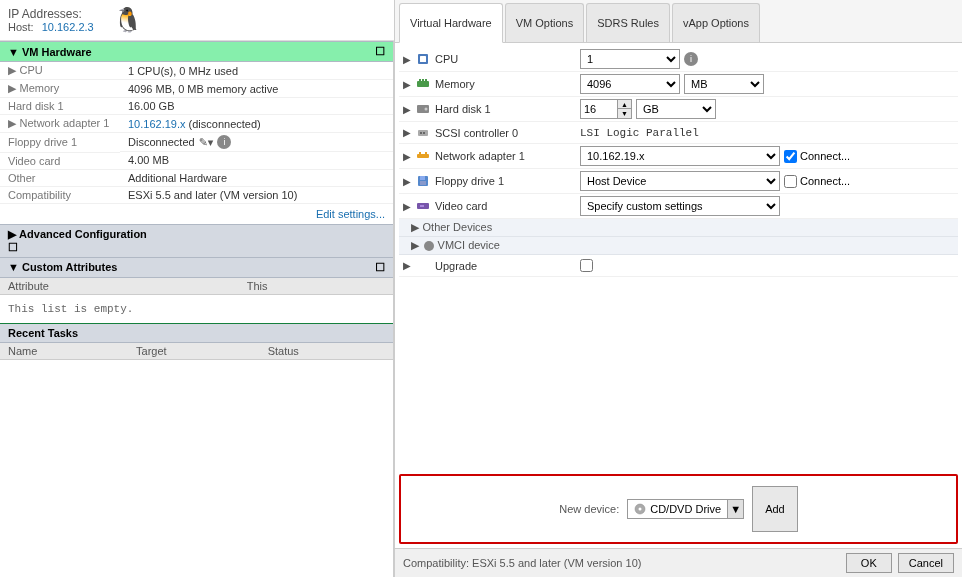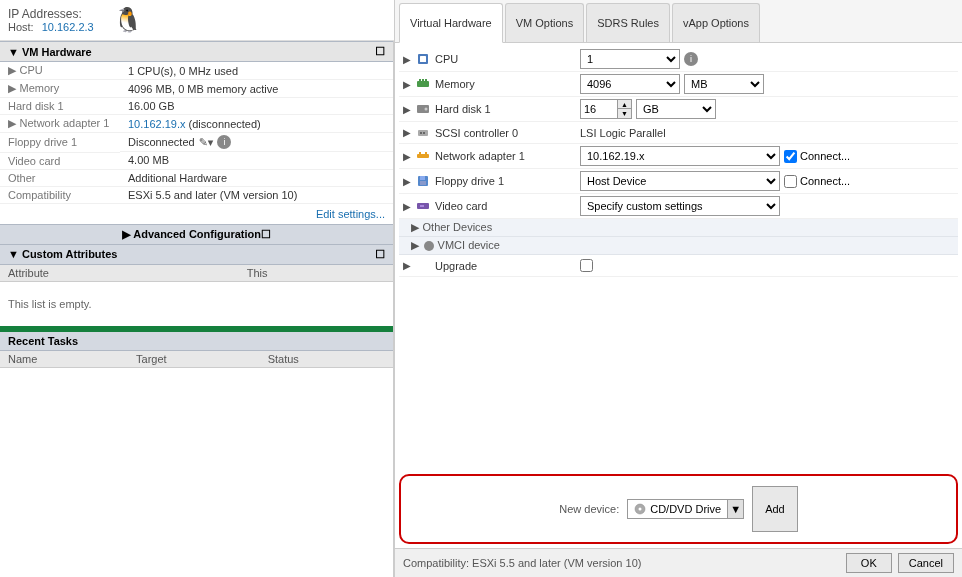--- a/index.html
+++ b/index.html
@@ -5,40 +5,40 @@
     * { box-sizing: border-box; margin: 0; padding: 0; font-family: Arial, sans-serif; font-size: 11px; }
     body { background: #f0f0f0; width: 962px; height: 577px; overflow: hidden; display: flex; flex-direction: column; }
 
     .main-container { display: flex; flex: 1; overflow: hidden; }
 
     
     .left-panel { width: 395px; background: #fff; border-right: 1px solid #ccc; display: flex; flex-direction: column; overflow: hidden; }
 
     .ip-section { padding: 6px 8px; border-bottom: 1px solid #ddd; display: flex; align-items: center; gap: 20px; }
 
-    .section-header { background: #e5e5e5; padding: 3px 8px; font-weight: bold; font-size: 11px; display: flex; justify-content: space-between; align-items: center; border-bottom: 1px solid #b0b8c4; border-top: 1px solid #b0b8c4; }
+    .section-header { background: #86efac; padding: 3px 8px; font-weight: bold; font-size: 11px; display: flex; justify-content: space-between; align-items: center; border-bottom: 1px solid #b0b8c4; border-top: 1px solid #b0b8c4; }
 
     .hw-table { width: 100%; border-collapse: collapse; }
     .hw-table td { padding: 2px 8px; border-bottom: 1px solid #f0f0f0; vertical-align: middle; }
     .hw-table td:first-child { color: #333; width: 120px; }
     .hw-table td:last-child { color: #333; }
     .hw-link { color: #1a6fb0; }
 
     .edit-settings { text-align: right; padding: 4px 8px; color: #1a6fb0; cursor: pointer; font-size: 11px; }
 
-    .adv-config { background: #d4d9e1; padding: 3px 8px; font-weight: bold; display: flex; justify-content: center; border-top: 1px solid #b0b8c4; border-bottom: 1px solid #b0b8c4; }
+    .adv-config { background: #d4d9e1; padding: 3px 8px; font-weight: bold; display: flex; justify-content: flex-start; border-top: 1px solid #b0b8c4; border-bottom: 1px solid #b0b8c4; flex-direction: column; }
     .custom-attrs { background: #d4d9e1; padding: 3px 8px; font-weight: bold; display: flex; justify-content: space-between; border-bottom: 1px solid #b0b8c4; }
 
     .attrs-table { width: 100%; border-collapse: collapse; }
     .attrs-table th { background: #e8e8e8; padding: 2px 8px; text-align: left; border-bottom: 1px solid #ccc; font-weight: normal; color: #555; }
-    .attrs-table td { padding: 16px 8px; color: #666; }
+    .attrs-table td { padding: 8px 8px; color: #666; font-family: Liberation Mono, monospace; }
 
     .vm-s-section { width: 195px; border-right: 1px solid #ccc; }
 
-    .recent-tasks { background: #d4d9e1; padding: 3px 8px; font-weight: bold; border-top: 6px solid #15803d; border-bottom: 1px solid #b0b8c4; }
+    .recent-tasks { background: #d4d9e1; padding: 3px 8px; font-weight: bold; border-top: 1px solid #15803d; border-bottom: 1px solid #b0b8c4; }
     .tasks-table { width: 100%; border-collapse: collapse; }
     .tasks-table th { background: #e8e8e8; padding: 2px 8px; text-align: left; border-bottom: 1px solid #ccc; font-weight: normal; color: #555; }
 
     
     .right-panel { flex: 1; background: #fff; display: flex; flex-direction: column; }
 
     .tabs-bar { display: flex; border-bottom: 1px solid #ccc; background: #f5f5f5; padding: 0 4px; padding-top: 3px; gap: 2px; }
     .tab { padding: 13px 10px; border: 1px solid #ccc; border-bottom: none; background: #e8e8e8; cursor: pointer; font-size: 11px; color: #333; border-radius: 3px 3px 0 0; }
     .tab.active { background: #fff; border-bottom: 1px solid #fff; margin-bottom: -1px; }
 
@@ -51,35 +51,35 @@
     .hw-row-label { width: 145px; color: #333; }
     .hw-row-controls { display: flex; align-items: center; gap: 4px; flex: 1; }
 
     .select-box { border: 1px solid #999; background: #fff; padding: 1px 2px; font-size: 11px; height: 20px; }
     .select-box-sm { width: 80px; }
     .select-box-md { width: 100px; }
     .select-box-xl { width: 200px; }
 
     .info-icon { width: 14px; height: 14px; border-radius: 50%; background: #888; color: #fff; font-size: 9px; display: flex; align-items: center; justify-content: center; cursor: pointer; }
 
-    .static-text { color: #333; font-size: 11px; }
+    .static-text { color: #333; font-size: 11px; font-family: Liberation Mono, monospace; }
     .checkbox-label { display: flex; align-items: center; gap: 3px; }
 
     .section-item { background: #f0f3f8; padding: 2px 4px 2px 12px; border-bottom: 1px solid #e0e4ea; color: #555; font-size: 11px; cursor: pointer; }
     .new-device-row { display: flex; align-items: center; gap: 8px; justify-content: center; }
     .new-device-label { color: #555; }
     .add-btn { background: #e8e8e8; border: 1px solid #999; padding: 16px 12px; cursor: pointer; font-size: 11px; }
 
     .bottom-bar { display: flex; justify-content: space-between; align-items: center; padding: 4px 8px; border-top: 1px solid #ccc; background: #f0f0f0; }
     .compat-text { color: #555; font-size: 11px; }
     .bottom-btns { display: flex; gap: 6px; }
     .ok-btn { background: #e8e8e8; border: 1px solid #999; padding: 3px 14px; cursor: pointer; font-size: 11px; }
     .cancel-btn { background: #e8e8e8; border: 1px solid #999; padding: 3px 10px; cursor: pointer; font-size: 11px; }
 
-    .new-device-outline { border: 2px solid #cc0000; padding: 10px; margin: 4px; border-radius: 10px; }
+    .new-device-outline { border: 2px solid #cc0000; padding: 10px; margin: 4px; border-radius: 2px; }
 
     .left-sections { display: flex; flex: 1; overflow: hidden; }
     .left-main { flex: 1; overflow-y: auto; }
 
     .spinner-wrapper { display: flex; border: 1px solid #999; height: 20px; }
     .spinner-input { border: none; outline: none; width: 36px; padding: 1px 3px; font-size: 11px; }
     .spinner-arrows { display: flex; flex-direction: column; border-left: 1px solid #999; }
     .spin-up, .spin-down { width: 13px; height: 9px; background: #e8e8e8; display: flex; align-items: center; justify-content: center; cursor: pointer; font-size: 7px; }
     .spin-up { border-bottom: 1px solid #999; }
     .select-with-arrow { display: flex; }

